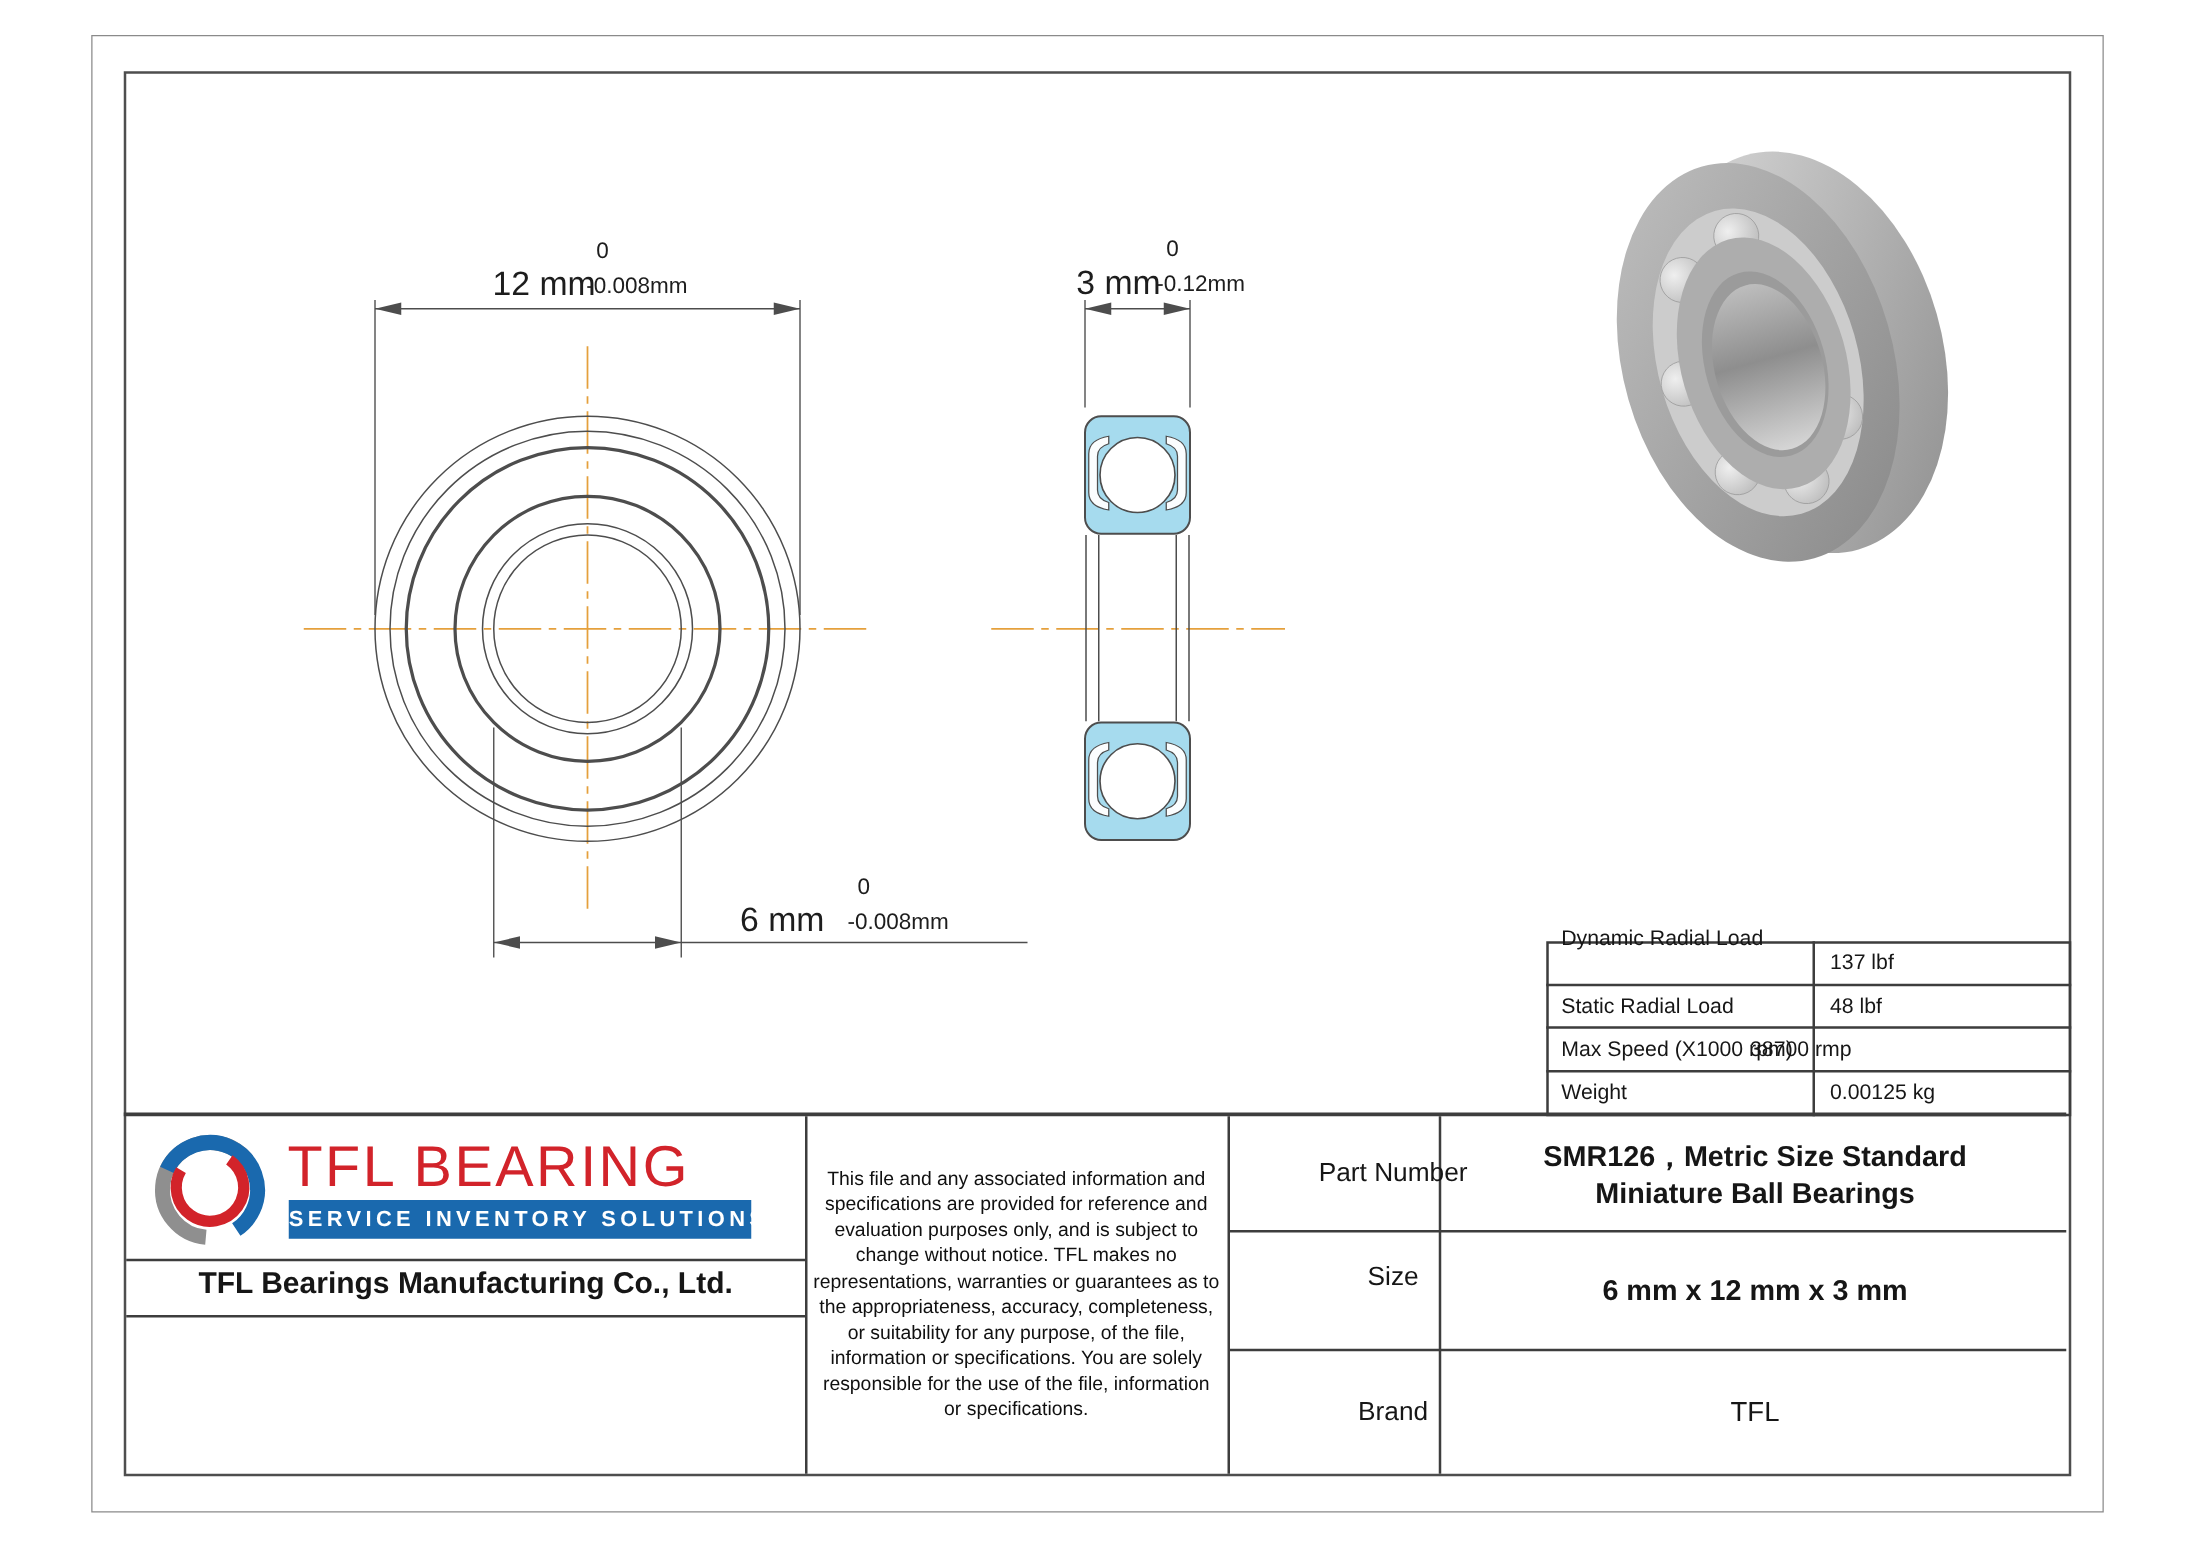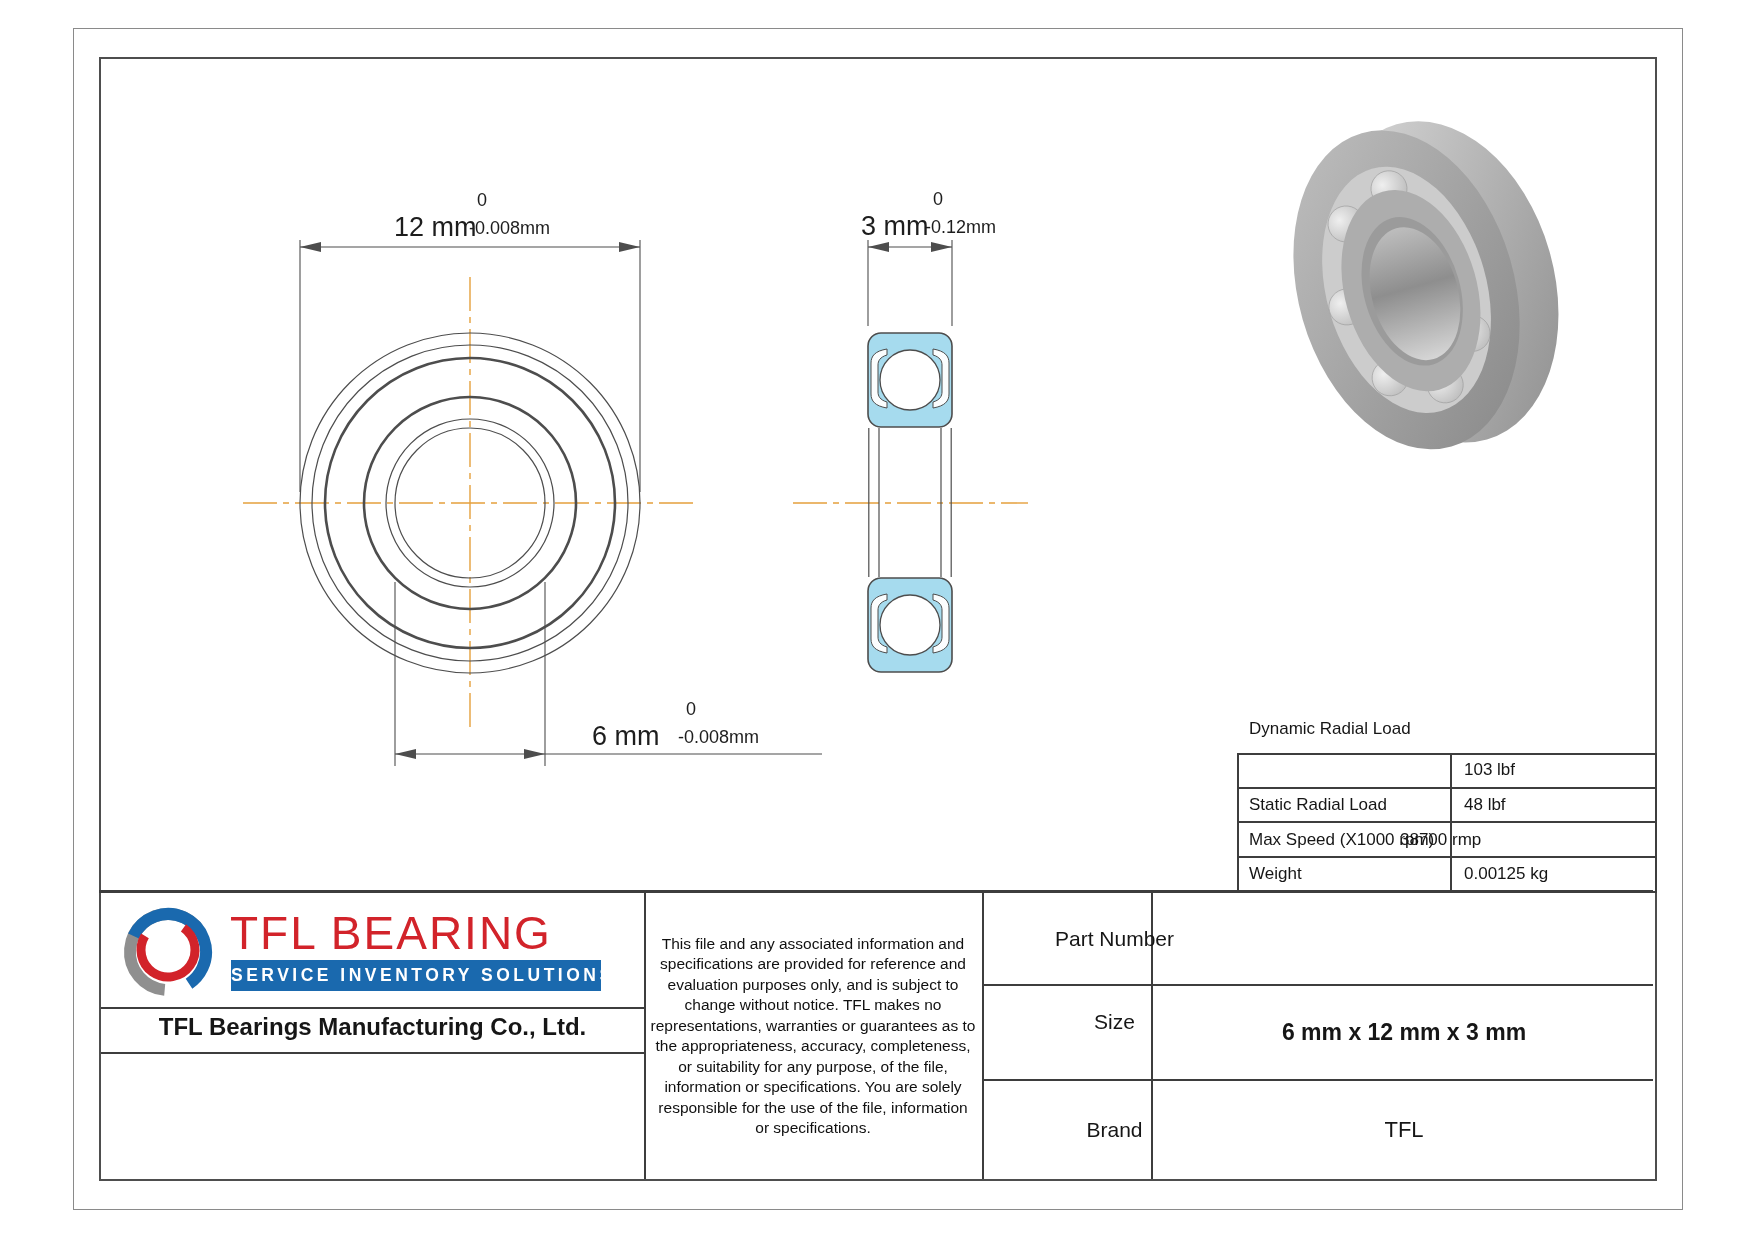--- a/index.html
+++ b/index.html
@@ -160,22 +160,22 @@
 
   <div class="abs" id="outer-frame"></div>
   <div class="abs" id="inner-frame"></div>
 
   <div class="abs spec-box"></div>
   <div class="line" style="left:1237px;top:787px;width:420px;height:2px;"></div>
   <div class="line" style="left:1237px;top:821px;width:420px;height:2px;"></div>
   <div class="line" style="left:1237px;top:856px;width:420px;height:2px;"></div>
   <div class="line" style="left:1450px;top:753px;width:2px;height:140px;"></div>
 
-  <div class="abs spec-label" style="left:1249px;top:712px;">Dynamic Radial Load</div>
-  <div class="abs spec-value" style="left:1464px;top:753px;">103 lbf</div>
+  <div class="abs spec-label" style="left:1249px;top:734px;">Dynamic Radial Load</div>
+  <div class="abs spec-value" style="left:1464px;top:753px;">137 lbf</div>
   <div class="abs spec-label" style="left:1249px;top:788px;">Static Radial Load</div>
   <div class="abs spec-value" style="left:1464px;top:788px;">48 lbf</div>
   <div class="abs spec-label" style="left:1249px;top:823px;">Max Speed (X1000 rpm)</div>
   <div class="abs spec-value" style="left:1400px;top:823px;">38700 rmp</div>
   <div class="abs spec-label" style="left:1249px;top:857px;">Weight</div>
   <div class="abs spec-value" style="left:1464px;top:857px;">0.00125 kg</div>
 
   <div class="line" style="left:99px;top:890px;width:1554px;height:3px;"></div>
   <div class="line" style="left:644px;top:893px;width:2px;height:286px;"></div>
   <div class="line" style="left:982px;top:893px;width:2px;height:286px;"></div>
@@ -195,20 +195,23 @@
   <div class="abs brand-word" style="left:230px;top:906px;">TFL BEARING</div>
   <div class="abs tagline-bar" style="left:231px;top:960px;width:370px;height:31px;">SERVICE INVENTORY SOLUTIONS</div>
 
   <div class="abs company" style="left:101px;top:1013px;width:543px;">TFL Bearings Manufacturing Co., Ltd.</div>
 
   <div class="abs disclaimer-cell" style="left:646px;top:893px;width:334px;height:286px;">
     <p>This file and any associated information and specifications are provided for reference and evaluation purposes only, and is subject to change without notice. TFL makes no representations, warranties or guarantees as to the appropriateness, accuracy, completeness, or suitability for any purpose, of the file, information or specifications.  You are solely responsible for the use of the file, information or specifications.</p>
   </div>
 
   <div class="abs field-label" style="left:984px;top:893px;width:167px;height:91px;">Part Number</div>
+  <div class="abs field-value" style="left:1153px;top:893px;width:502px;height:91px;">
+    <span>SMR126，Metric Size Standard Miniature Ball Bearings</span>
+  </div>
   <div class="abs field-label" style="left:984px;top:986px;width:167px;height:71px;">Size</div>
   <div class="abs field-value" style="left:1153px;top:986px;width:502px;height:93px;">
     <span>6 mm x 12 mm x 3 mm</span>
   </div>
   <div class="abs field-label" style="left:984px;top:1081px;width:167px;height:98px;">Brand</div>
   <div class="abs field-value regular" style="left:1153px;top:1081px;width:502px;height:98px;">
     <span>TFL</span>
   </div>
 
 </div>

